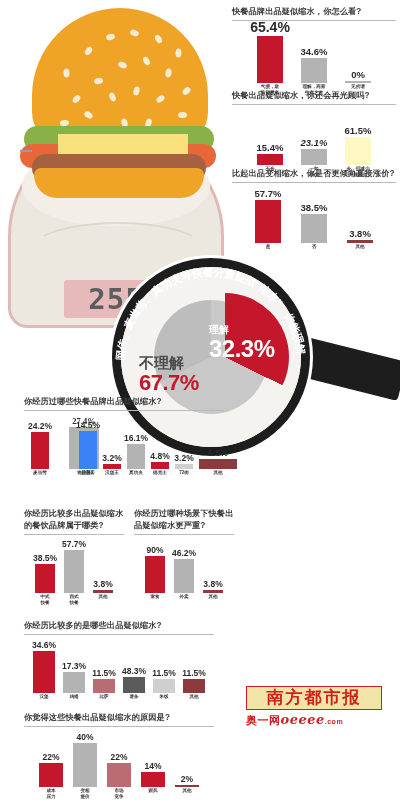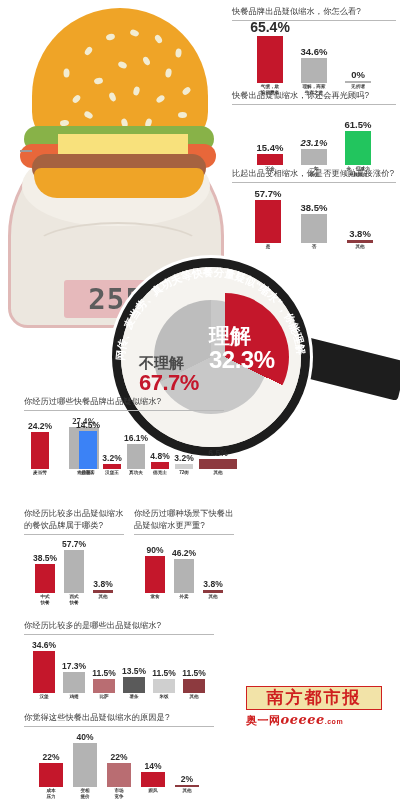--- a/index.html
+++ b/index.html
@@ -91,36 +91,36 @@
   }
   .pie-red{
     position:absolute;left:40px;top:26px;width:128px;height:128px;
     border-radius:50%;
     background:conic-gradient(from 0deg,#c4172b 0deg 116.3deg,transparent 116.3deg 360deg);
   }
   .pie-label-red{
     position:absolute;left:88px;top:58px;color:#ffffff;
     font-weight:700;line-height:1.05;text-align:left;
   }
-  .pie-label-red .t{font-size:21px;}
+  .pie-label-red .t{font-size:10px;}
   .pie-label-red .v{font-size:24px;letter-spacing:-.5px;}
   .pie-label-grey{
     position:absolute;left:18px;top:88px;line-height:1.05;
     font-weight:700;text-align:left;
   }
   .pie-label-grey .t{font-size:15px;color:#4a4a4a;}
   .pie-label-grey .v{font-size:22px;color:#c4172b;letter-spacing:-.5px;}
 
   .arc-title{position:absolute;left:112px;top:258px;width:198px;height:198px;pointer-events:none;}
   .arc-title text{font-family:"Liberation Sans","DejaVu Sans",sans-serif;font-size:10.5px;font-weight:700;fill:#ffffff;}
 
   
   .chart{position:absolute;}
   .q-title{
-    font-size:8.2px;color:#3a3a3a;font-weight:400;line-height:1.45;
+    font-size:8.2px;color:#3a3a3a;font-weight:700;line-height:1.45;
     margin:0 0 2px 0;letter-spacing:.1px;
   }
   .rule{height:1px;background:#b9b9b9;margin-bottom:2px;}
   .plot{position:relative;}
   .bar-col{position:absolute;bottom:0;text-align:center;}
   .bar{width:100%;display:block;}
   .bar-val{
     position:absolute;bottom:100%;left:50%;transform:translateX(-50%);
     font-size:9.5px;font-weight:700;color:#2b2b2b;white-space:nowrap;
     margin-bottom:1px;
@@ -252,21 +252,21 @@
             </div>
             <div class="bar-lbl">不会</div>
           </div>
           <div class="bar-col" style="left: 69px; width: 26px; bottom: 16px;">
             <div class="bar" style="height: 15.84px; background: rgb(179, 179, 179);">
               <div class="bar-val" style="font-size: 9.5px; font-style: italic;">23.1%</div>
             </div>
             <div class="bar-lbl">一如<br>既往</div>
           </div>
           <div class="bar-col" style="left: 113px; width: 26px; bottom: 16px;">
-            <div class="bar" style="height: 34px; background: #22c55e;">
+            <div class="bar" style="height: 28px; background: #fef9c3;">
               <div class="bar-val" style="font-size: 9.5px;">61.5%</div>
             </div>
             <div class="bar-lbl">会，但减少<br>光顾频次</div>
           </div>
         </div>
       </div>
       <div class="chart" style="left: 232px; top: 168px; width: 164px;">
         <div class="q-title">比起出品变相缩水，你是否更倾向直接涨价?</div>
         <div class="rule"></div>
         <div class="plot" style="height: 74px;">
@@ -409,21 +409,21 @@
             <div class="bar-lbl">鸡翅</div>
           </div>
           <div class="bar-col" style="left: 69px; width: 22px; bottom: 16px;">
             <div class="bar" style="height: 13.9211px; background: rgb(185, 109, 114);">
               <div class="bar-val" style="font-size: 8.5px;">11.5%</div>
             </div>
             <div class="bar-lbl">比萨</div>
           </div>
           <div class="bar-col" style="left: 99px; width: 22px; bottom: 16px;">
             <div class="bar" style="height: 16.3421px; background: rgb(90, 90, 90);">
-              <div class="bar-val" style="font-size: 8.5px;">13.5%</div>
+              <div class="bar-val" style="font-size: 8.5px;">48.3%</div>
             </div>
             <div class="bar-lbl">薯条</div>
           </div>
           <div class="bar-col" style="left: 129px; width: 22px; bottom: 16px;">
             <div class="bar" style="height: 13.9211px; background: rgb(207, 207, 207);">
               <div class="bar-val" style="font-size: 8.5px;">11.5%</div>
             </div>
             <div class="bar-lbl">米饭</div>
           </div>
           <div class="bar-col" style="left: 159px; width: 22px; bottom: 16px;">

